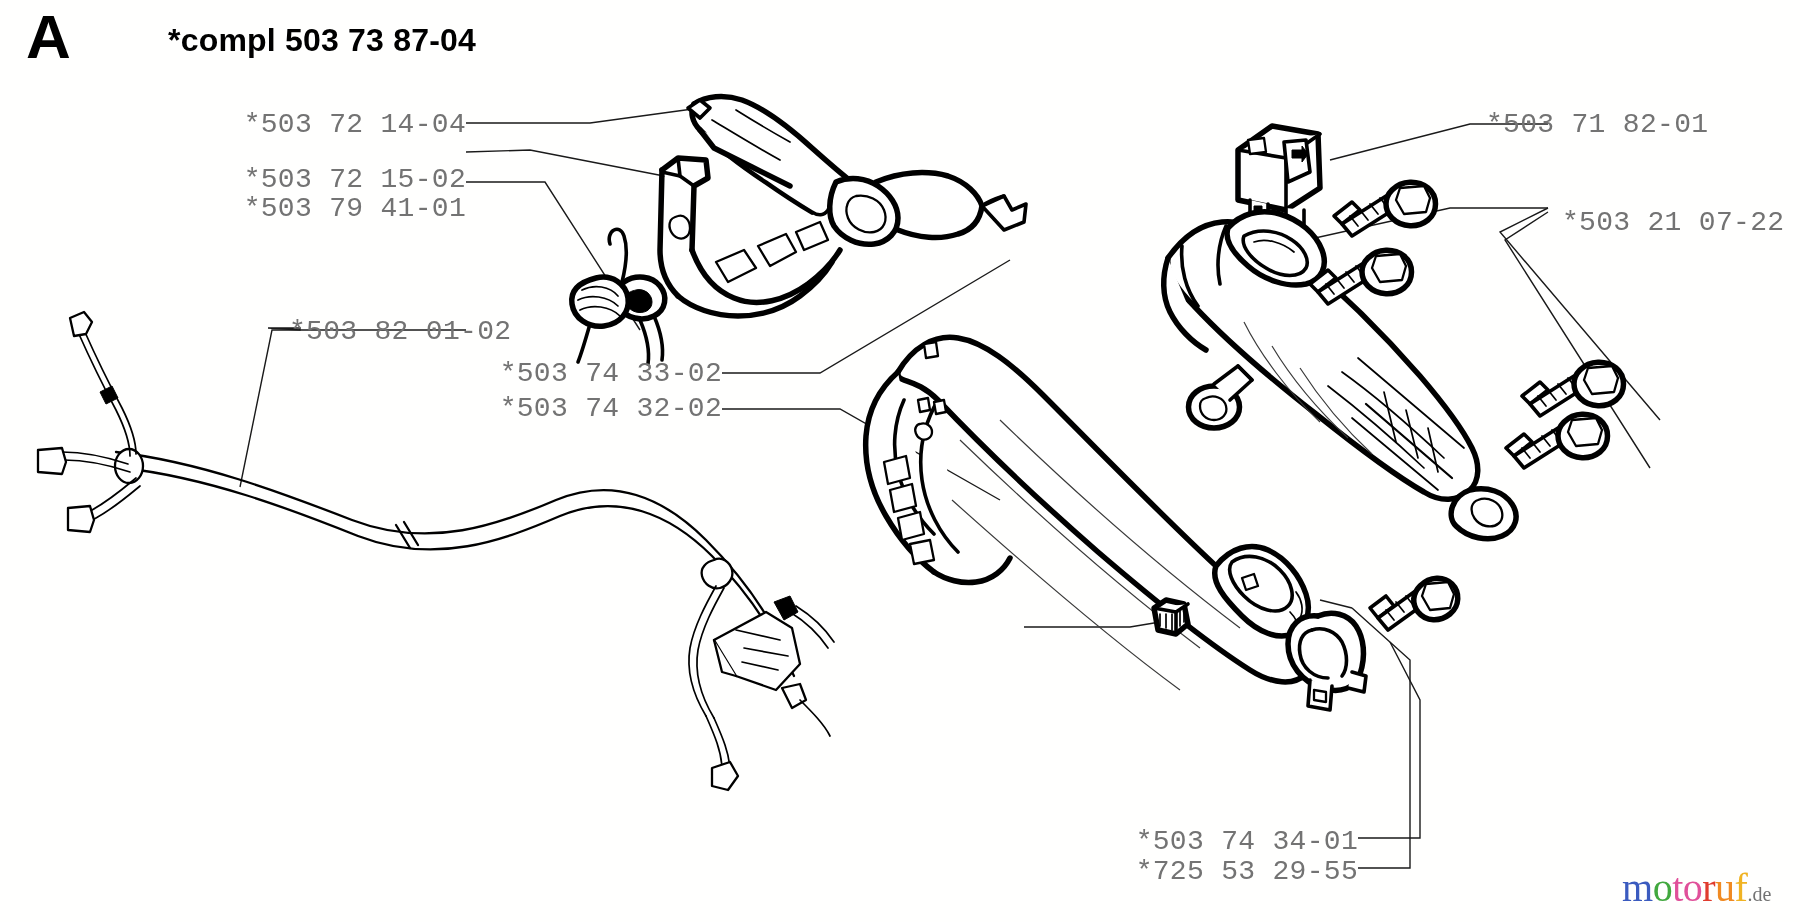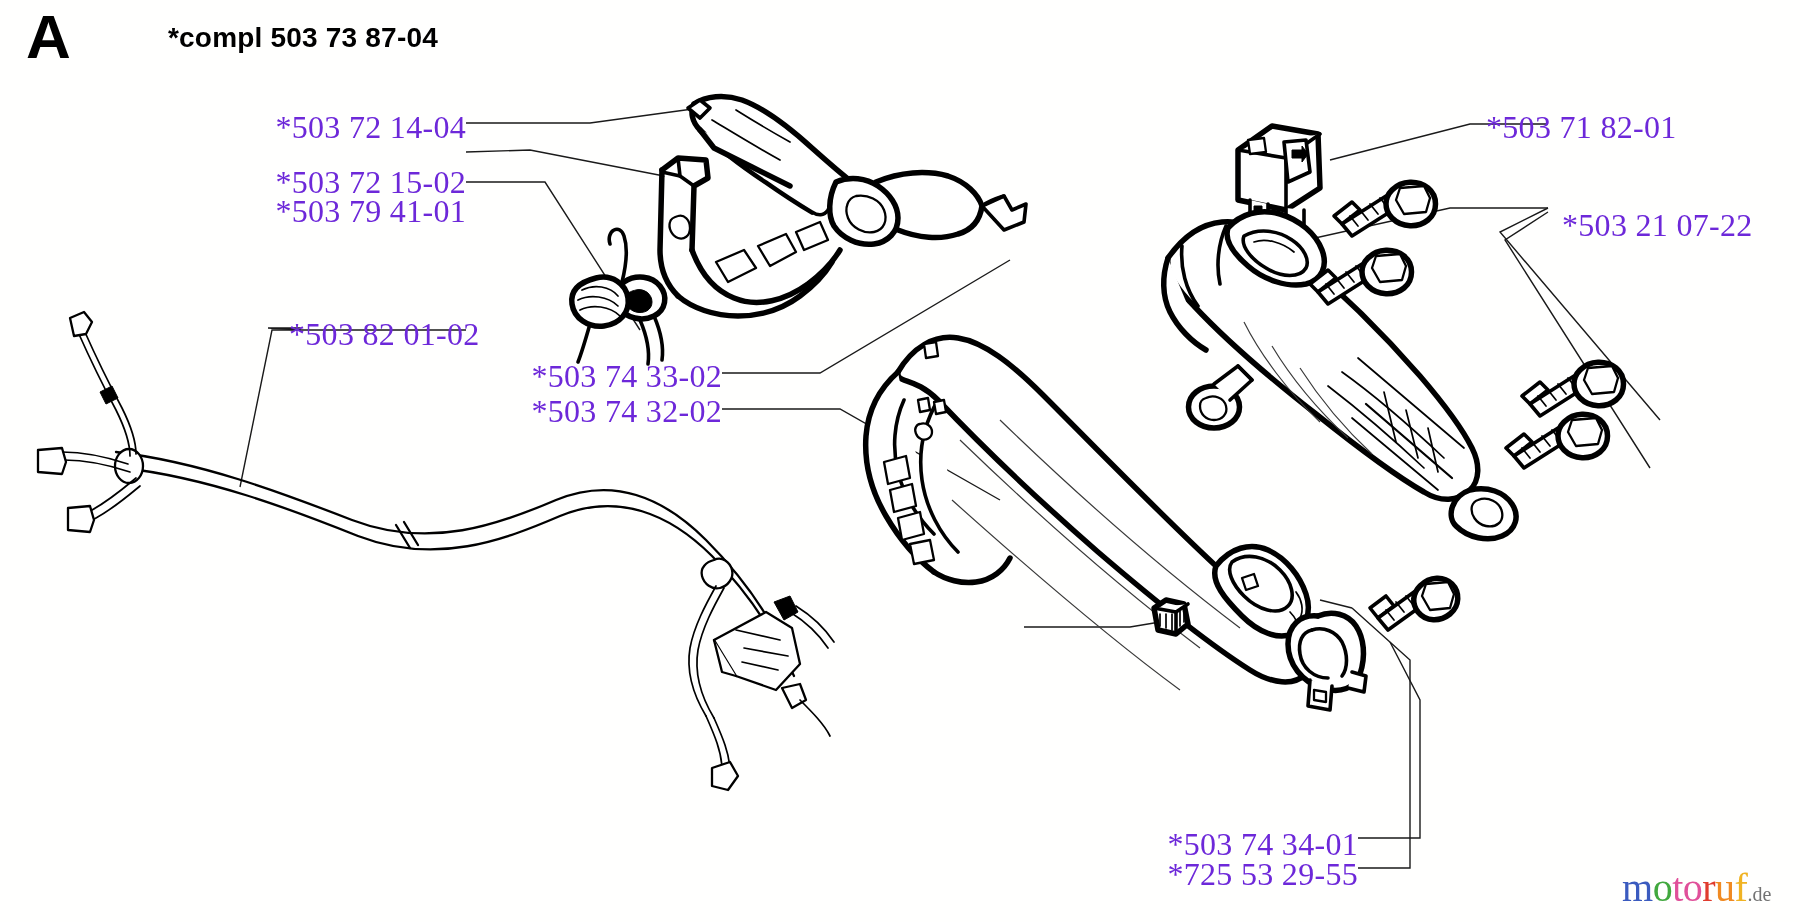--- a/index.html
+++ b/index.html
@@ -21,45 +21,45 @@
   }
   #artwork {
     position: absolute;
     left: 0;
     top: 0;
     width: 1800px;
     height: 922px;
   }
   .lbl {
     position: absolute;
-    font-family: Liberation Serif, serif;
-    font-size: 32px;
+    font-family: Liberation Mono, monospace;
+    font-size: 28px;
     font-weight: 400;
     letter-spacing: 0.3px;
     white-space: nowrap;
-    color: #6d28d9;
+    color: #737373;
     line-height: 1;
   }
   .lbl.r { text-align: right; }
   #section-letter {
     position: absolute;
     left: 26px;
     top: 6px;
     font-family: "Liberation Sans", sans-serif;
     font-size: 62px;
     font-weight: bold;
     line-height: 1;
     color: #000;
   }
   #assembly-title {
     position: absolute;
     left: 168px;
     top: 22px;
     font-family: "Liberation Sans", sans-serif;
-    font-size: 28px;
+    font-size: 32px;
     font-weight: bold;
     letter-spacing: 0.2px;
     white-space: nowrap;
     color: #000;
   }
   
   #watermark {
     position: absolute;
     left: 1622px;
     top: 868px;

